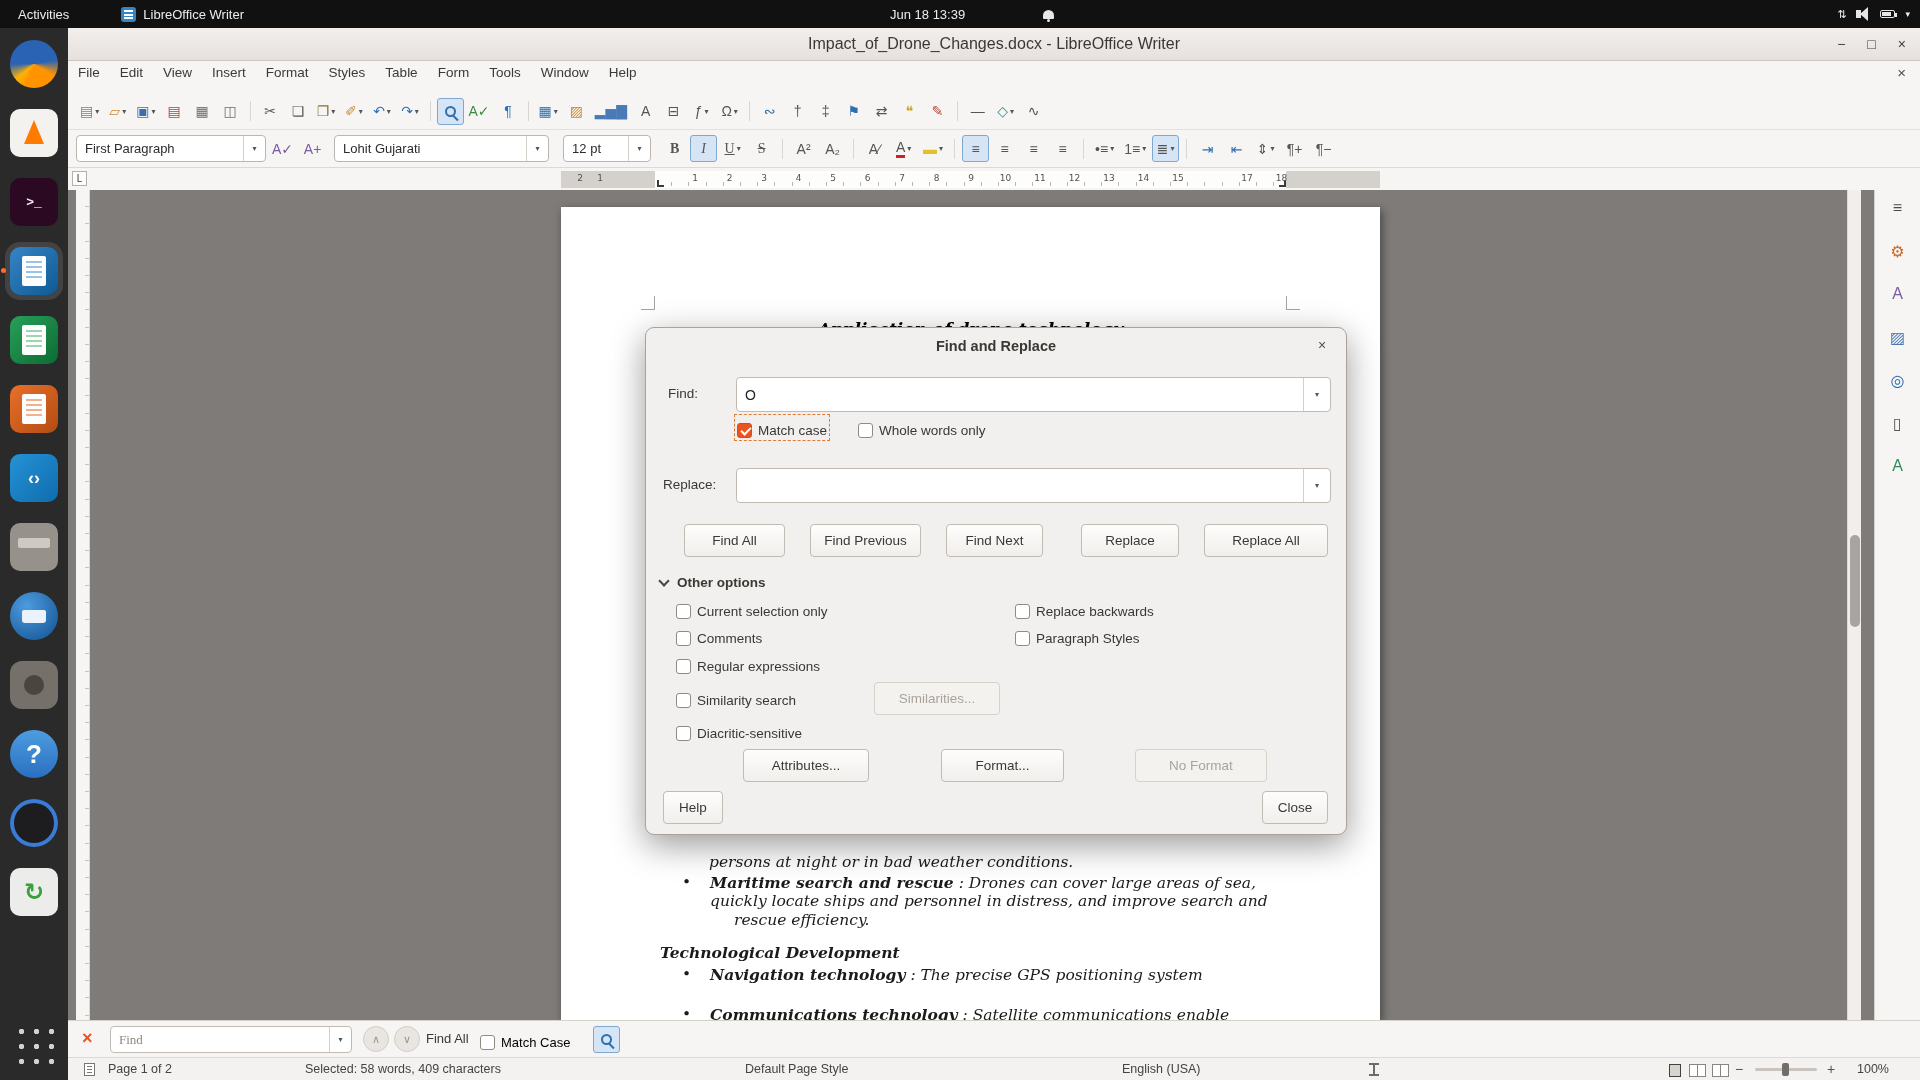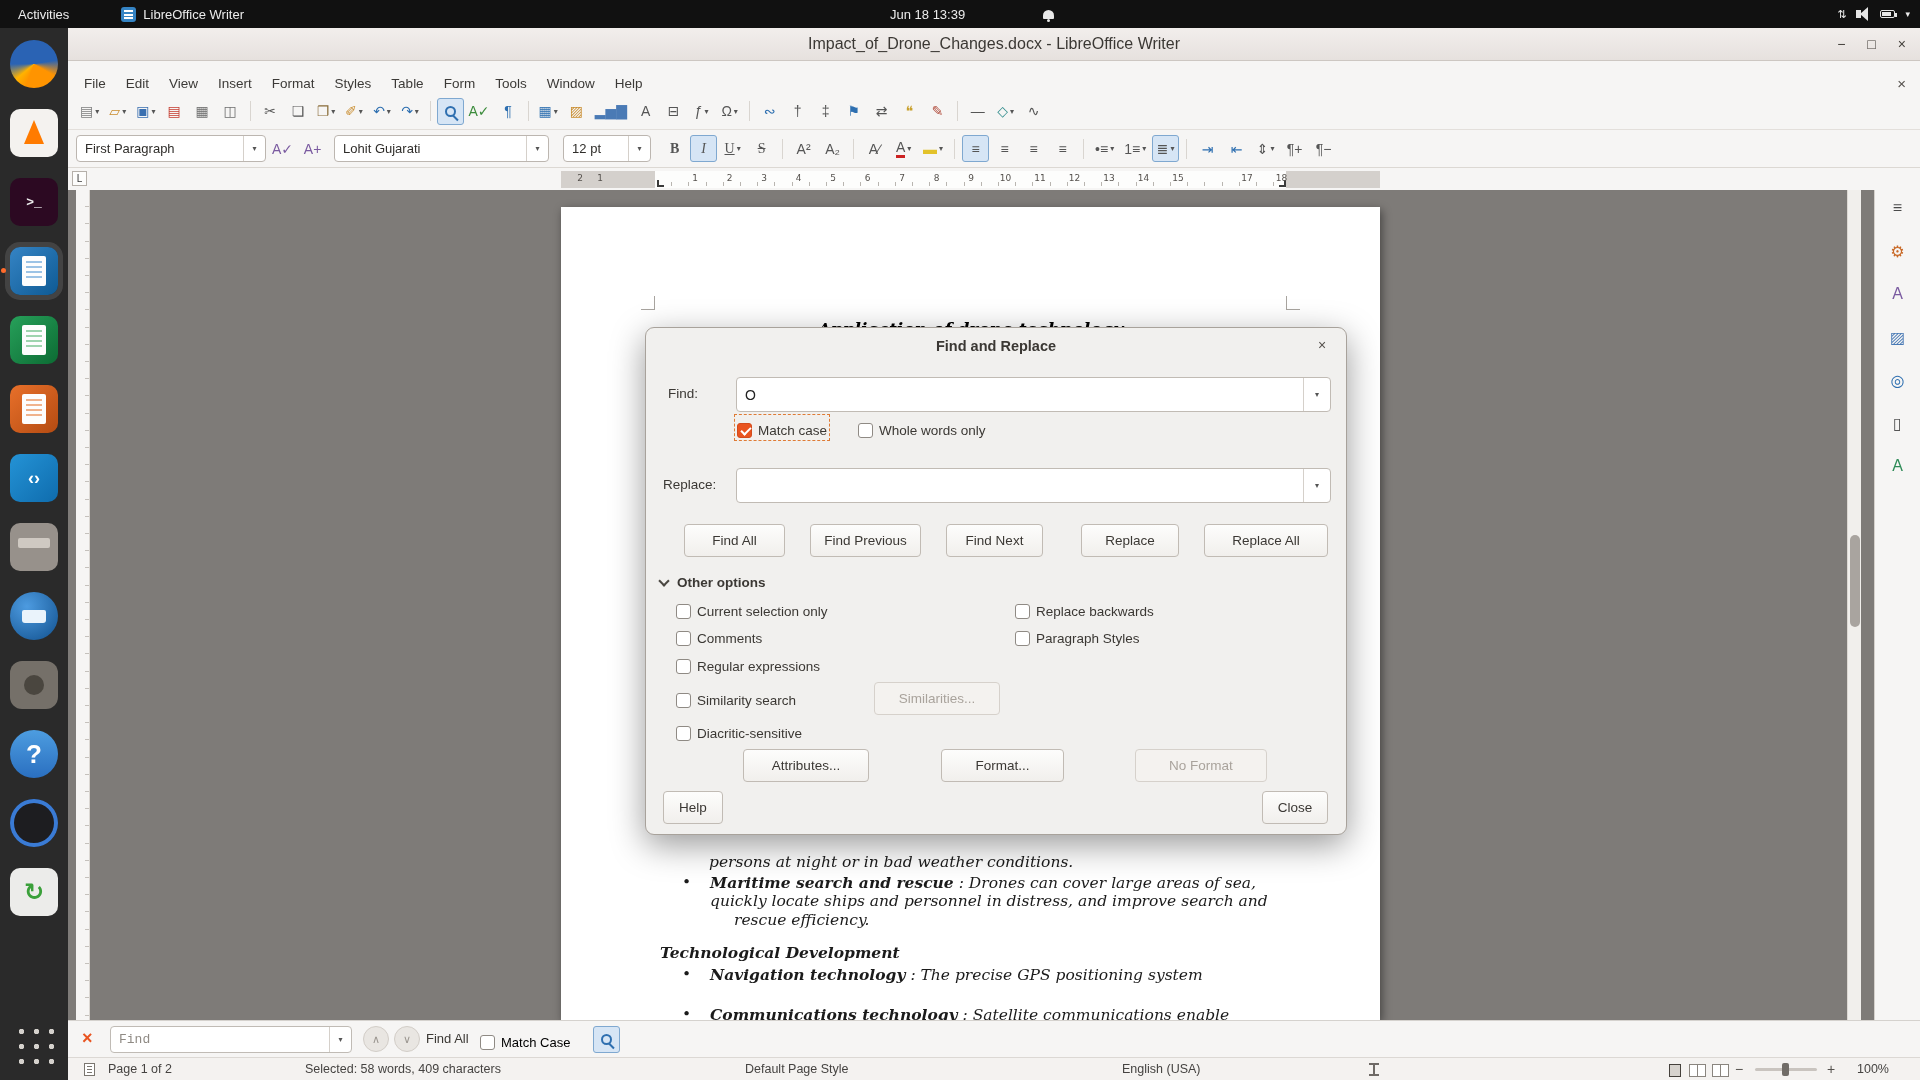--- a/index.html
+++ b/index.html
@@ -53,21 +53,21 @@
 .dock-media-app{border-radius:50%;background:#1d1d20;box-shadow:inset 0 0 0 4px #3a7bd5}
 .dock-software-updater{background:#ececea}
 .dock-software-updater .dock-glyph{color:#3aa03a;font-size:24px}
 .show-apps{position:absolute;bottom:12px;left:10px;width:48px;height:48px;background-image:radial-gradient(#d5d2cd 2.5px,transparent 3px);background-size:15px 15px;background-position:4px 4px;cursor:pointer}
 
 
 .window{position:absolute;left:68px;top:28px;width:1852px;height:1052px;background:#f6f5f4}
 .titlebar{position:absolute;left:0;top:0;width:100%;height:33px;background:linear-gradient(#f2eeec,#e6e1de);border-bottom:1px solid #cdc7c2;display:flex;align-items:center;justify-content:center}
 .title-text{font-size:16px;font-weight:400;color:#3b3834}
 .win-btns{position:absolute;right:14px;top:0;height:100%;display:flex;align-items:center;gap:22px;font-size:14px;color:#44403c}
-.menubar{position:absolute;left:0;top:39px;width:100%;height:32px;display:flex;align-items:center;padding-left:6px;font-size:13.5px;color:#3c3a37}
+.menubar{position:absolute;left:0;top:28px;width:100%;height:32px;display:flex;align-items:center;padding-left:0;font-size:13.5px;color:#3c3a37}
 .menu-item{padding:5px 10px;border-radius:3px;cursor:pointer}
 .doc-close{position:absolute;right:14px;font-size:15px;color:#55514d;cursor:pointer}
 
 
 .toolbar{position:absolute;left:0;top:65px;width:100%;height:37px;display:flex;align-items:center;padding:0 8px;gap:1px;border-bottom:1px solid #e3dfdb}
 .fmtbar{position:absolute;left:0;top:102px;width:100%;height:38px;display:flex;align-items:center;padding:0 8px;gap:2px;border-bottom:1px solid #dcd8d3}
 .tb-btn{height:27px;min-width:27px;display:flex;align-items:center;justify-content:center;padding:0 3px;border:1px solid transparent;border-radius:3px;cursor:pointer}
 .tb-btn.active{background:#d6e5f5;border-color:#7fa8d0}
 .tb-g{font-size:14px;line-height:1;color:#555}
 .tb-dd{font-size:8px;color:#555;margin-left:2px}
@@ -125,21 +125,21 @@
 .cb.checked::after{content:"";position:absolute;left:3px;top:3px;width:8px;height:4px;border-left:2px solid #fff;border-bottom:2px solid #fff;transform:rotate(-45deg)}
 .dbtn{position:absolute;height:33px;border:1px solid #c1bbb4;border-radius:4px;background:linear-gradient(#fdfdfc,#f1efec);display:flex;align-items:center;justify-content:center;cursor:pointer;white-space:nowrap}
 .dbtn.disabled{color:#a9a39c;background:#f4f2ef;border-color:#d6d1cb;cursor:default}
 .other-hdr{position:absolute;left:14px;top:247px;display:flex;align-items:center;gap:9px;font-weight:700;cursor:pointer}
 .chev{width:8px;height:8px;border-right:2px solid #4a4741;border-bottom:2px solid #4a4741;transform:rotate(45deg);margin-top:-4px}
 
 
 .findbar{position:absolute;left:0;top:992px;width:100%;height:37px;background:#f6f5f4;border-top:1px solid #d5d2ce}
 .fb-close{position:absolute;left:14px;top:8px;font-size:18px;font-weight:700;color:#e95420;cursor:pointer;line-height:1}
 .fb-input-wrap{position:absolute;left:42px;top:5px;width:242px;height:27px;background:#fff;border:1px solid #c0bbb5;border-radius:4px}
-.fb-input{position:absolute;inset:0;border:none;outline:none;background:transparent;padding:0 28px 0 8px;font-size:13px;font-family:Liberation Mono, monospace;color:#222}
+.fb-input{position:absolute;inset:0;border:none;outline:none;background:transparent;padding:0 28px 0 8px;font-size:13px;font-family:Liberation Serif, serif;color:#222}
 .fb-input::placeholder{color:#8f8a84}
 .fb-circle{position:absolute;top:5px;width:26px;height:26px;border-radius:50%;background:#e9e6e2;border:1px solid #d2cdc7;color:#9a958f;display:flex;align-items:center;justify-content:center;font-size:11px;cursor:pointer}
 .fb-text{position:absolute;top:10px;font-size:13px;color:#3b3834;cursor:pointer;white-space:nowrap}
 .fb-mag{position:absolute;left:525px;top:5px;width:27px;height:27px;display:flex;align-items:center;justify-content:center;background:#d6e5f5;border:1px solid #7fa8d0;border-radius:3px;cursor:pointer}
 
 
 .statusbar{position:absolute;left:0;top:1029px;width:100%;height:23px;background:#f4f2f0;border-top:1px solid #dcd8d4;font-size:12.5px;color:#454341}
 .sb-t{position:absolute;top:4px;white-space:nowrap}
 .sb-pgico{position:absolute;left:16px;top:5px;width:11px;height:13px;border:1px solid #7a766f;background:#fff}
 .sb-pgico::before{content:"";position:absolute;left:2px;top:2px;right:2px;height:1px;background:#7a766f;box-shadow:0 3px 0 #7a766f,0 6px 0 #7a766f}

